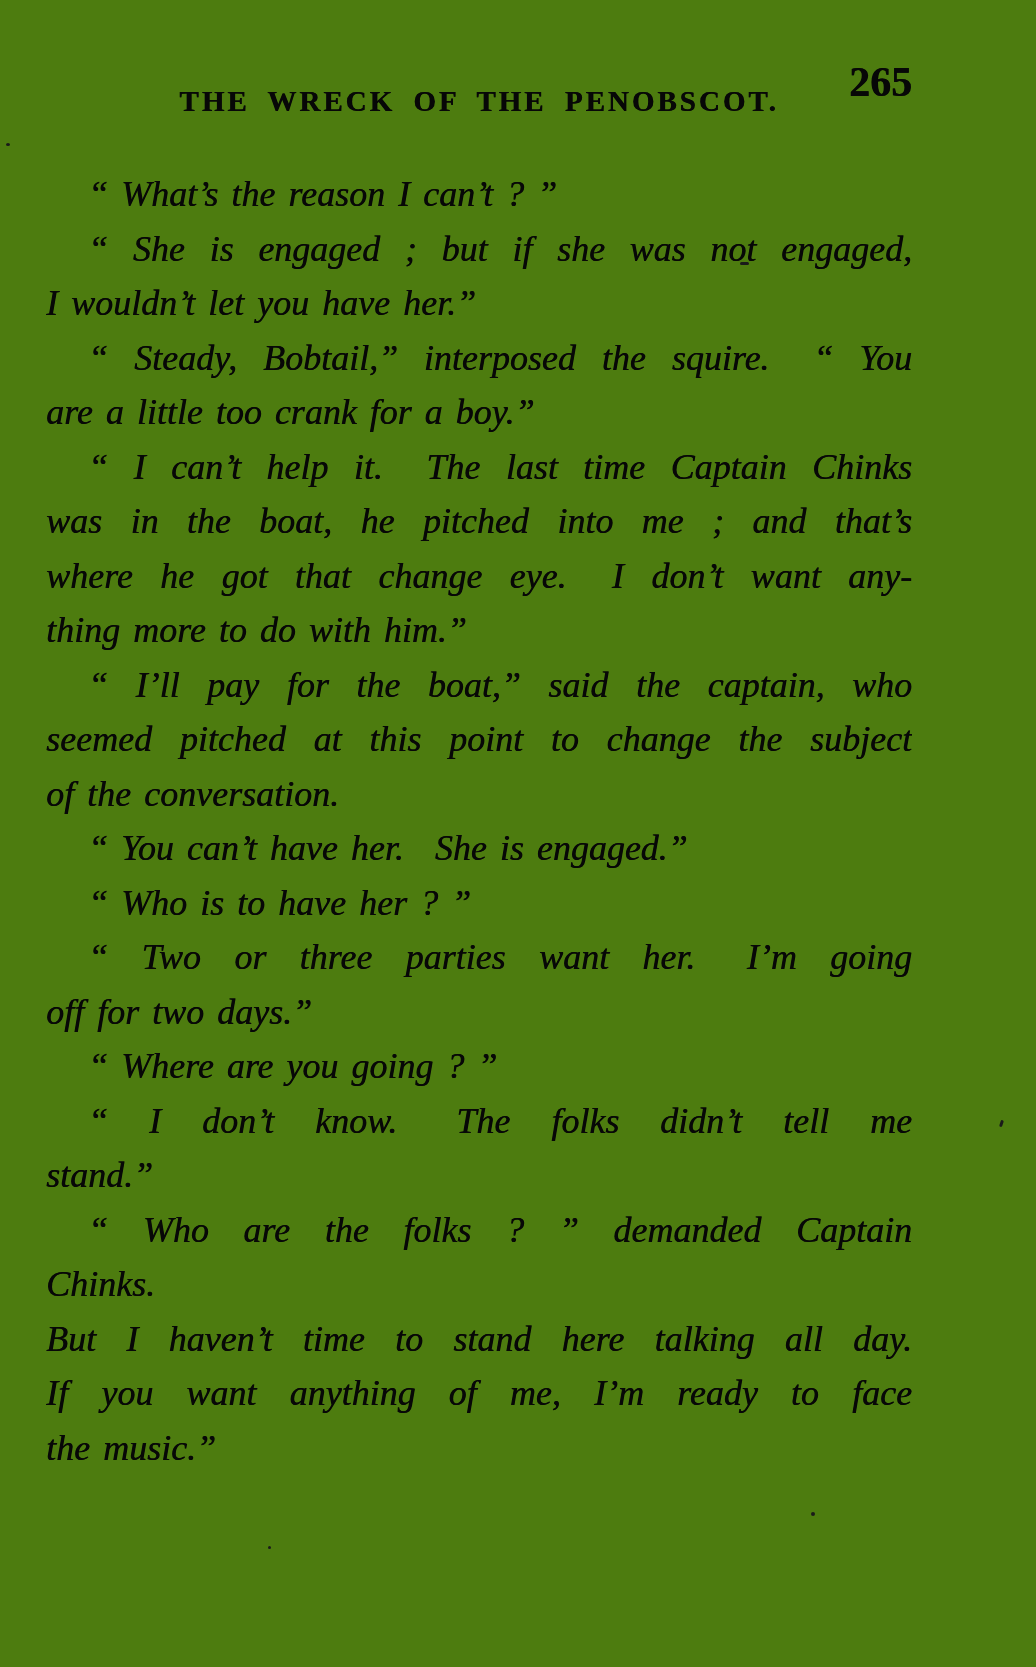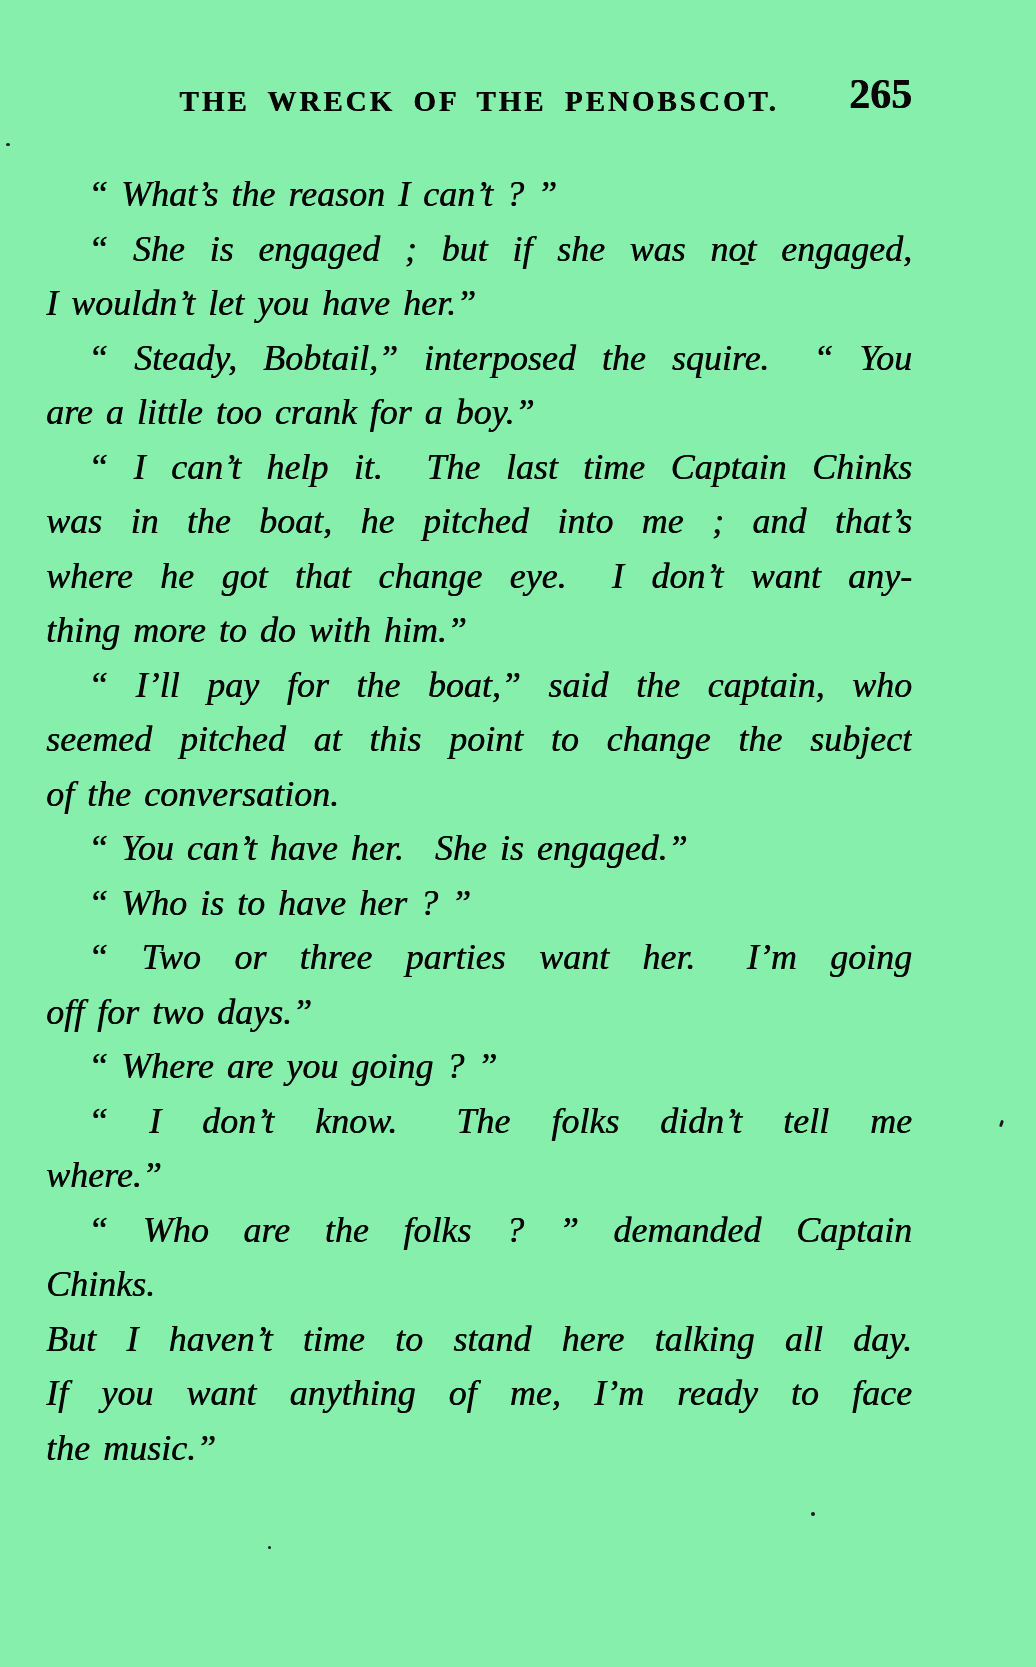--- a/index.html
+++ b/index.html
@@ -5,21 +5,21 @@
 <style>
   html, body {
     margin: 0;
     padding: 0;
     background: #ffffff;
   }
   .page {
     position: relative;
     width: 1036px;
     height: 1667px;
-    background: #86efac;
+    background: #4d7c0f;
     overflow: hidden;
     font-family: "Liberation Serif", "DejaVu Serif", serif;
     color: #070707;
   }
   
   .running-title {
     position: absolute;
     top: 87px;
     left: 46px;
     width: 866px;
@@ -27,21 +27,21 @@
     font-size: 29px;
     line-height: 29px;
     font-weight: bold;
     letter-spacing: 3px;
     word-spacing: 8px;
     text-shadow: 0.5px 0 0 currentColor;
     white-space: nowrap;
   }
   .page-number {
     position: absolute;
-    top: 73px;
+    top: 61px;
     right: 124px;
     font-size: 42px;
     line-height: 42px;
     font-weight: bold;
     text-shadow: 0.4px 0 0 currentColor;
   }
   
   .body-text {
     position: absolute;
     top: 167px;
@@ -107,21 +107,21 @@
       <div class="line">thing more to do with him.”</div>
       <div class="line indent justify">“ I’ll pay for the boat,” said the captain, who</div>
       <div class="line justify">seemed pitched at this point to change the subject</div>
       <div class="line">of the conversation.</div>
       <div class="line indent">“ You can’t have her.  She is engaged.”</div>
       <div class="line indent">“ Who is to have her ? ”</div>
       <div class="line indent justify">“ Two or three parties want her.  I’m going</div>
       <div class="line">off for two days.”</div>
       <div class="line indent">“ Where are you going ? ”</div>
       <div class="line indent justify">“ I don’t know.  The folks didn’t tell me</div>
-      <div class="line">where.”</div>
+      <div class="line">stand.”</div>
       <div class="line indent justify">“ Who are the folks ? ” demanded Captain</div>
       <div class="line">Chinks.</div>
       <div class="line justify">But I haven’t time to stand here talking all day.</div>
       <div class="line justify">If you want anything of me, I’m ready to face</div>
       <div class="line">the music.”</div>
     </div>
 
   <div class="speck s1"></div>
   <div class="speck s2"></div>
   <div class="speck s3"></div>

